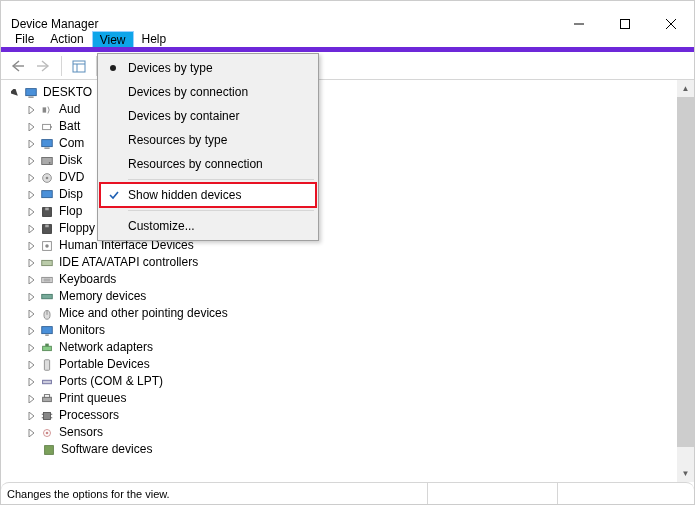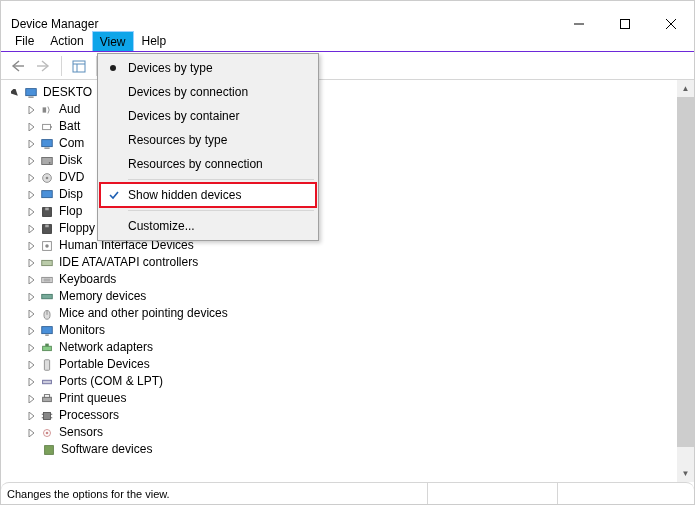--- a/index.html
+++ b/index.html
@@ -32,21 +32,21 @@
       justify-content: center;
       color: #000;
     }
     .win-btn svg { width: 10px; height: 10px; }
     
     .menu-bar {
       height: 21px;
       display: flex;
       align-items: stretch;
       padding: 0 6px;
-      border-bottom: 1px solid #6d28d9;
+      border-bottom: 5px solid #6d28d9;
     }
     .menu-item {
       padding: 0 8px;
       display: flex;
       align-items: center;
       cursor: default;
     }
     .menu-item.active {
       background: #0ea5e9;
       border: 1px solid #99d1ff;

